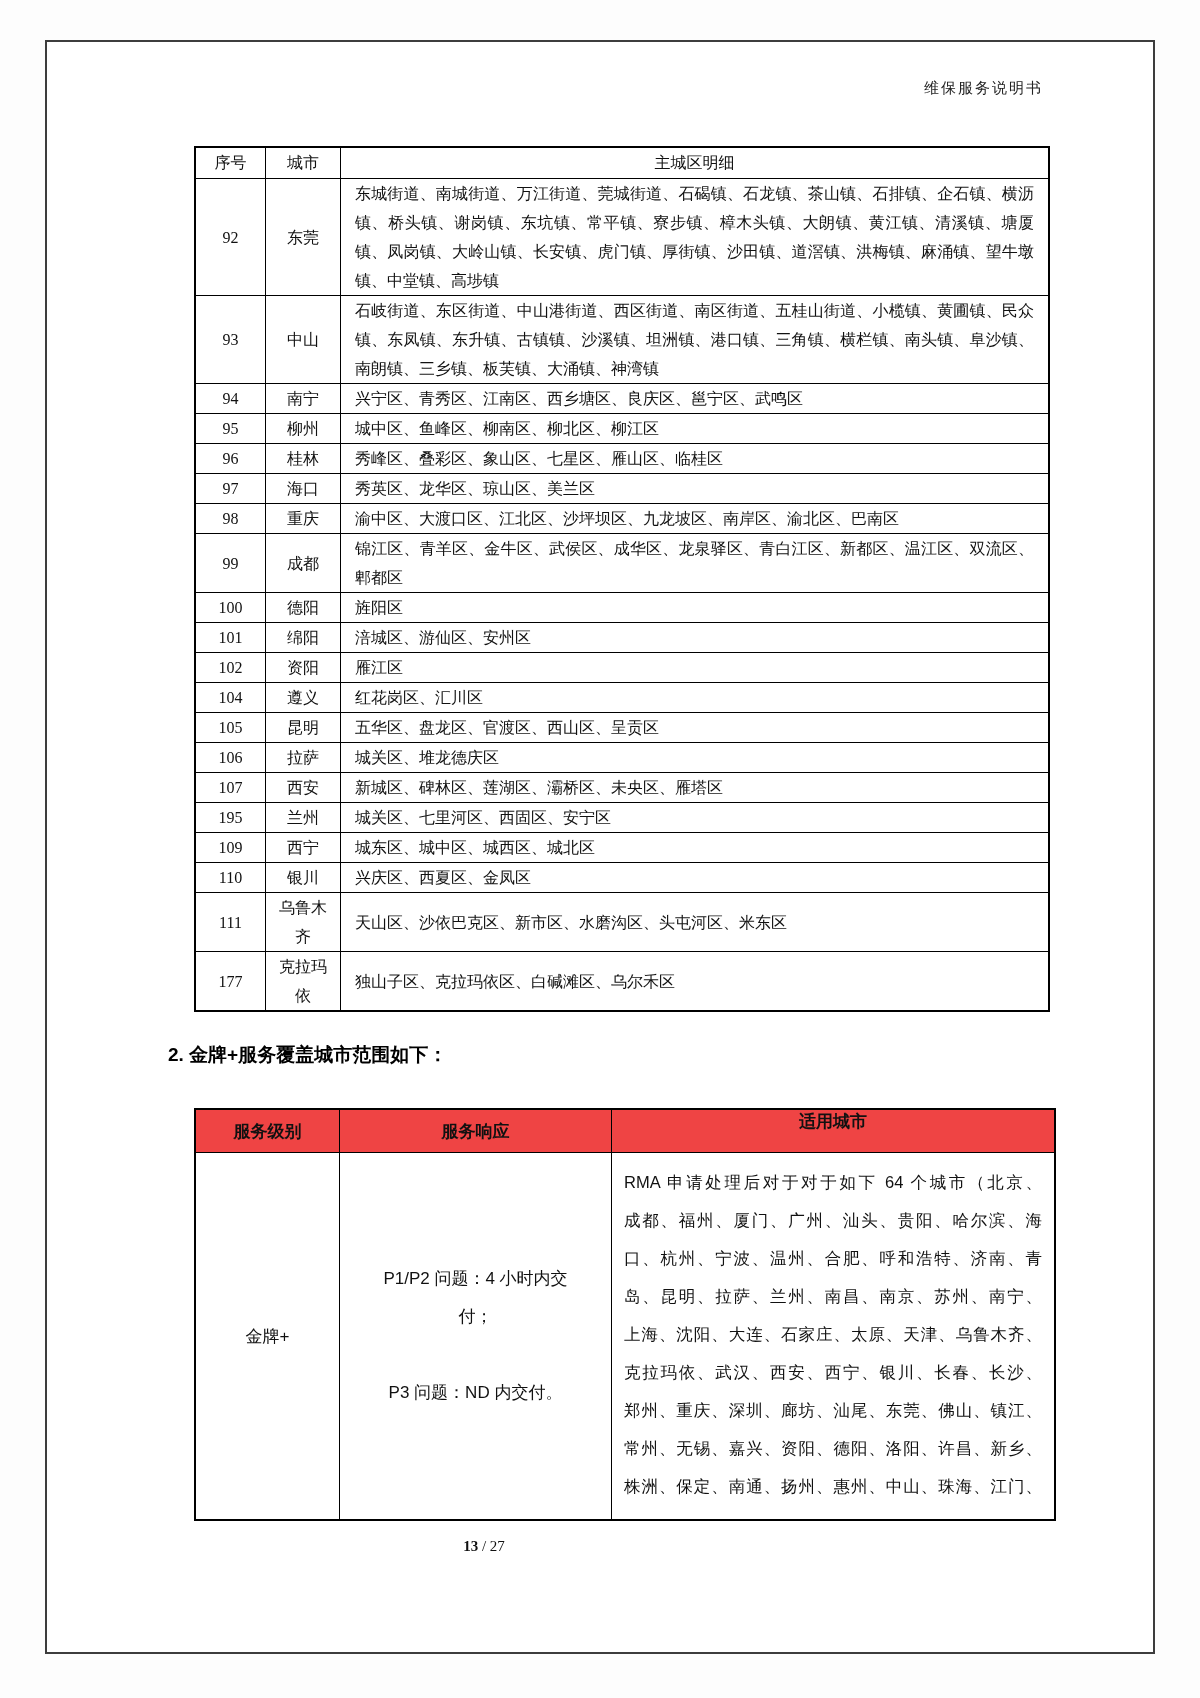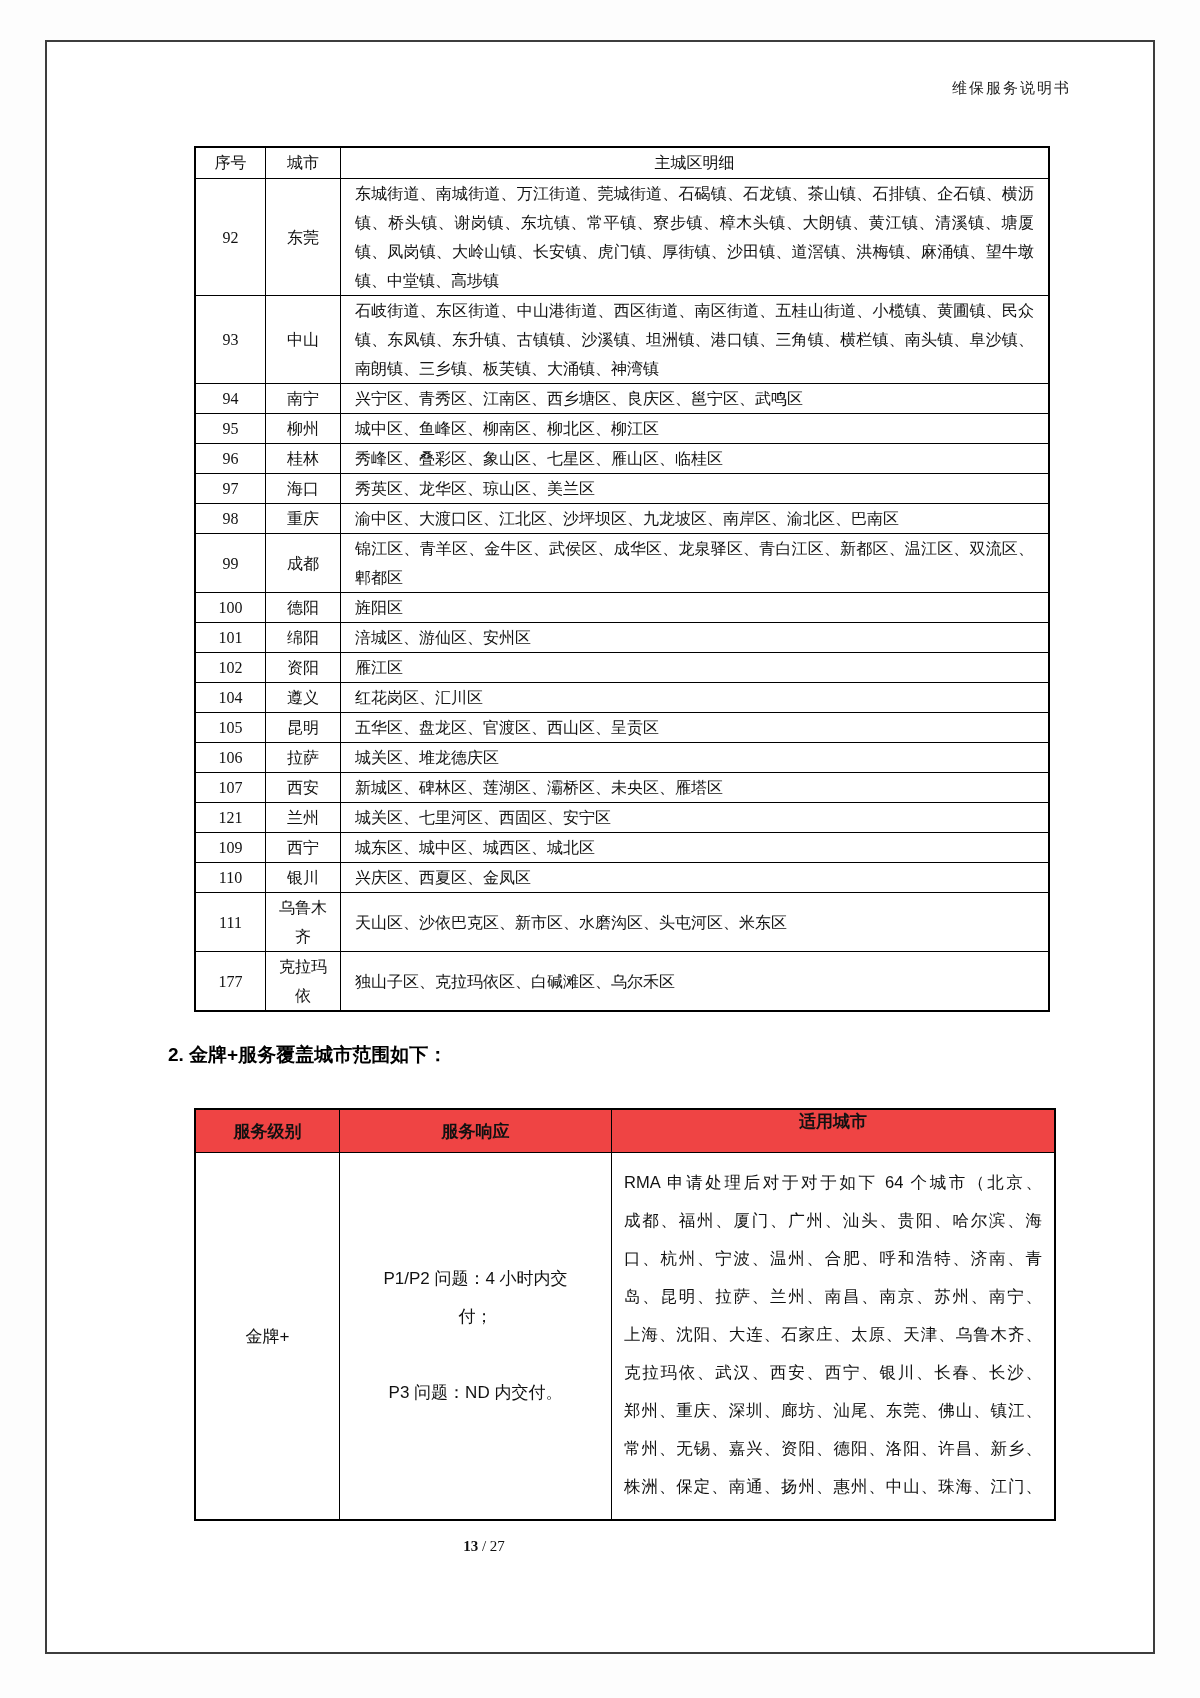--- a/index.html
+++ b/index.html
@@ -7,21 +7,21 @@
     width:1200px;height:1698px;position:relative;
     background:#fdfdfd;color:#1a1a1a;
     font-family:"Liberation Serif","DejaVu Serif",serif;
   }
   .page-frame{
     position:absolute;left:45px;top:40px;width:1106px;height:1610px;
     border:2px solid #3d3d3d;background:#ffffff;
   }
   .doc-header{
     position:absolute;top:79px;left:0;width:1043px;text-align:right;
-    font-size:15px;letter-spacing:2px;color:#222;padding-left:28px;
+    font-size:15px;letter-spacing:2px;color:#222;
   }
   
   table.t1{
     position:absolute;left:194px;top:146px;width:856px;
     border-collapse:collapse;table-layout:fixed;
     font-size:16px;color:#111;
   }
   table.t1,table.t1 th,table.t1 td{border:1px solid #000;}
   table.t1{border-width:2px;}
   table.t1 th{font-weight:normal;height:30px;text-align:center;padding:0;}
@@ -161,21 +161,21 @@
     <td class="c-dist">城关区、堆龙德庆区</td>
   </tr>
 
   <tr>
     <td class="c-no">107</td>
     <td class="c-city">西安</td>
     <td class="c-dist">新城区、碑林区、莲湖区、灞桥区、未央区、雁塔区</td>
   </tr>
 
   <tr>
-    <td class="c-no">121</td>
+    <td class="c-no">195</td>
     <td class="c-city">兰州</td>
     <td class="c-dist">城关区、七里河区、西固区、安宁区</td>
   </tr>
 
   <tr>
     <td class="c-no">109</td>
     <td class="c-city">西宁</td>
     <td class="c-dist">城东区、城中区、城西区、城北区</td>
   </tr>
 

